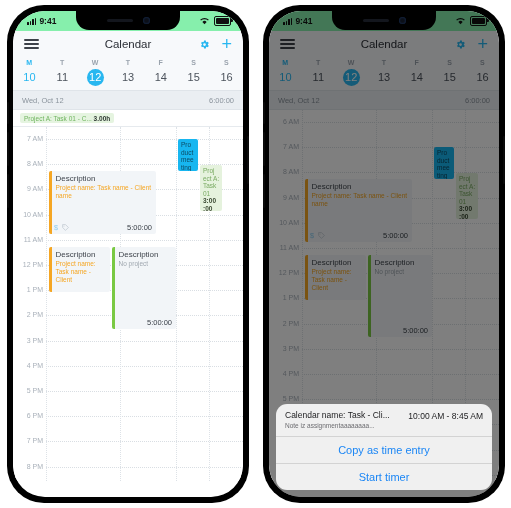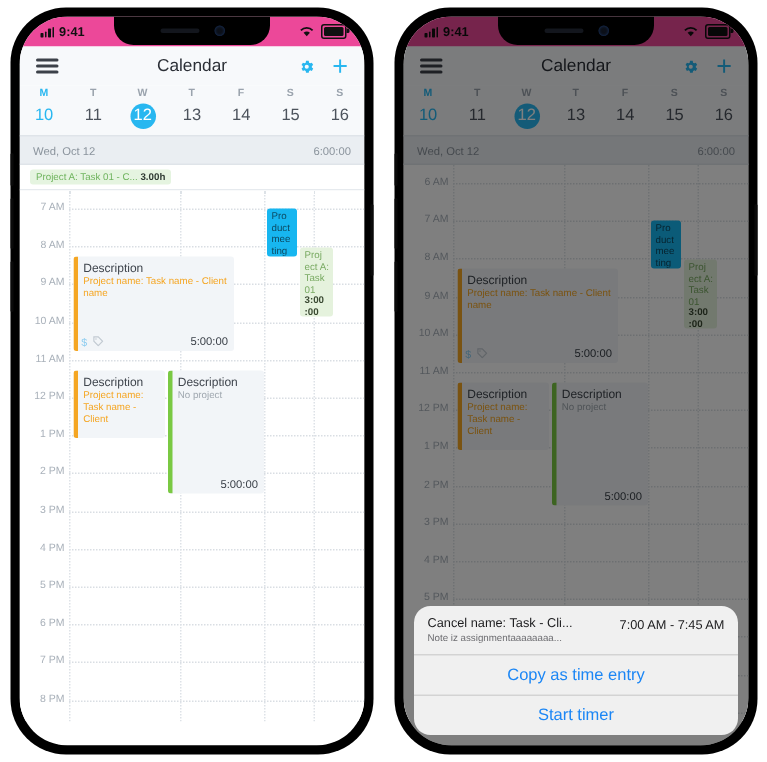--- a/index.html
+++ b/index.html
@@ -21,21 +21,21 @@
   .camera{width:7px;height:7px;border-radius:50%;background:#0c1018;
           box-shadow:inset 0 0 2px #1c3a6e;}
   .sidebtn{position:absolute;background:#0a0a0a;border-radius:2px;}
   .sb1{left:-1px;top:96px;width:2px;height:22px;}
   .sb2{left:-1px;top:126px;width:2px;height:34px;}
   .sb3{left:-1px;top:168px;width:2px;height:34px;}
   .sb4{right:-1px;top:130px;width:2px;height:48px;}
 
   
   .statusbar{height:20px;display:flex;justify-content:space-between;
-             padding:0 12px 0 14px;background:#ec4899;font-size:8.5px;font-weight:bold;color:#111;}
+             padding:0 12px 0 14px;background:#86efac;font-size:8.5px;font-weight:bold;color:#111;}
   .sb-left{display:flex;align-items:center;gap:3px;}
   .bars{display:flex;align-items:flex-end;gap:1px;height:7px;}
   .bars i{width:1.6px;background:#111;display:block;border-radius:.5px;}
   .bars i:nth-child(1){height:2.5px;}
   .bars i:nth-child(2){height:4px;}
   .bars i:nth-child(3){height:5.5px;}
   .bars i:nth-child(4){height:7px;}
   .sb-right{display:flex;align-items:center;gap:4px;}
   .batt{width:15px;height:7.5px;border:1px solid #111;border-radius:2px;position:relative;}
   .batt::after{content:"";position:absolute;right:-2.5px;top:2px;width:1.5px;height:3px;
@@ -491,24 +491,24 @@
               </div>
             </div>
           </div>
 
         <div class="dim"></div>
 
         <div class="sheet">
           <div class="sheet-group">
             <div class="sheet-hdr">
               <div class="sh-l">
-                <div class="sh-title">Cancel name: Task - Cli...</div>
+                <div class="sh-title">Calendar name: Task - Cli...</div>
                 <div class="sh-note">Note iz assignmentaaaaaaaa...</div>
               </div>
-              <div class="sh-time">7:00 AM - 7:45 AM</div>
+              <div class="sh-time">10:00 AM - 8:45 AM</div>
             </div>
             <div class="sheet-item">Copy as time entry</div>
             <div class="sheet-item">Start timer</div>
           </div>
         </div>
       </div>
     </div>
   </div>
 </div>
 

